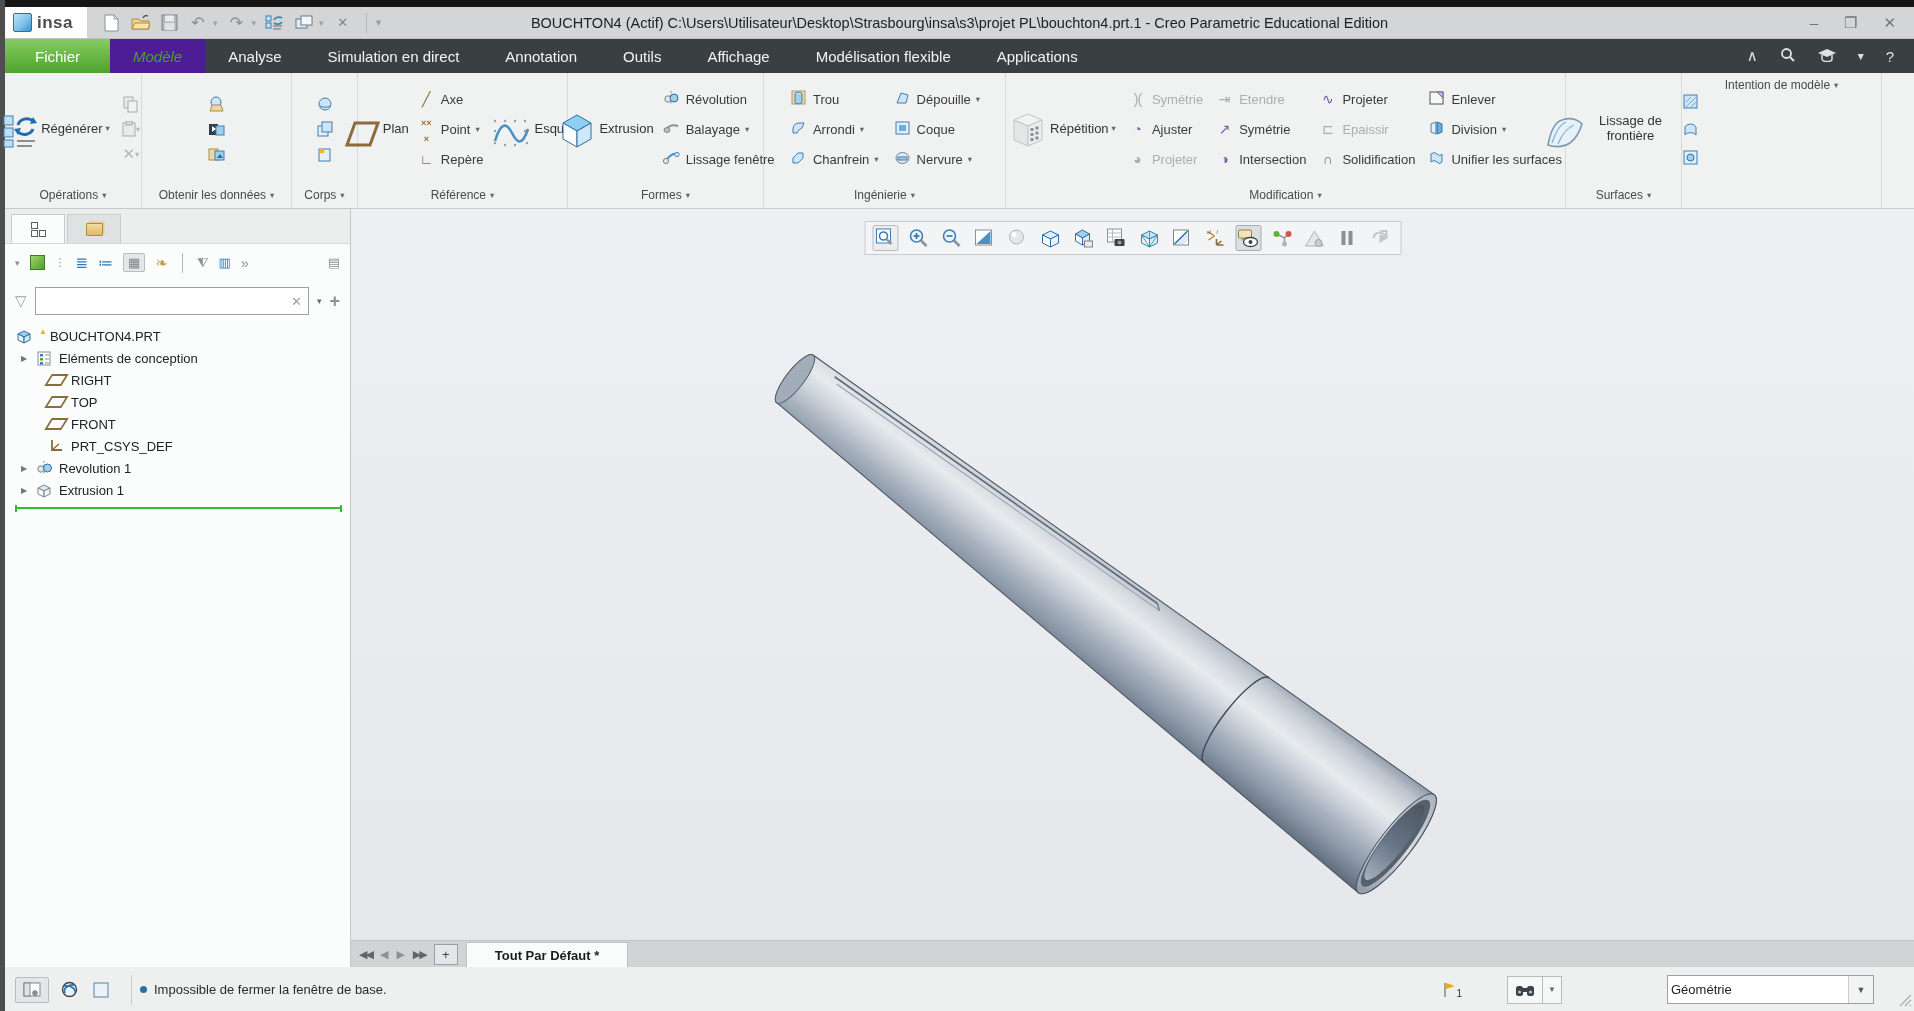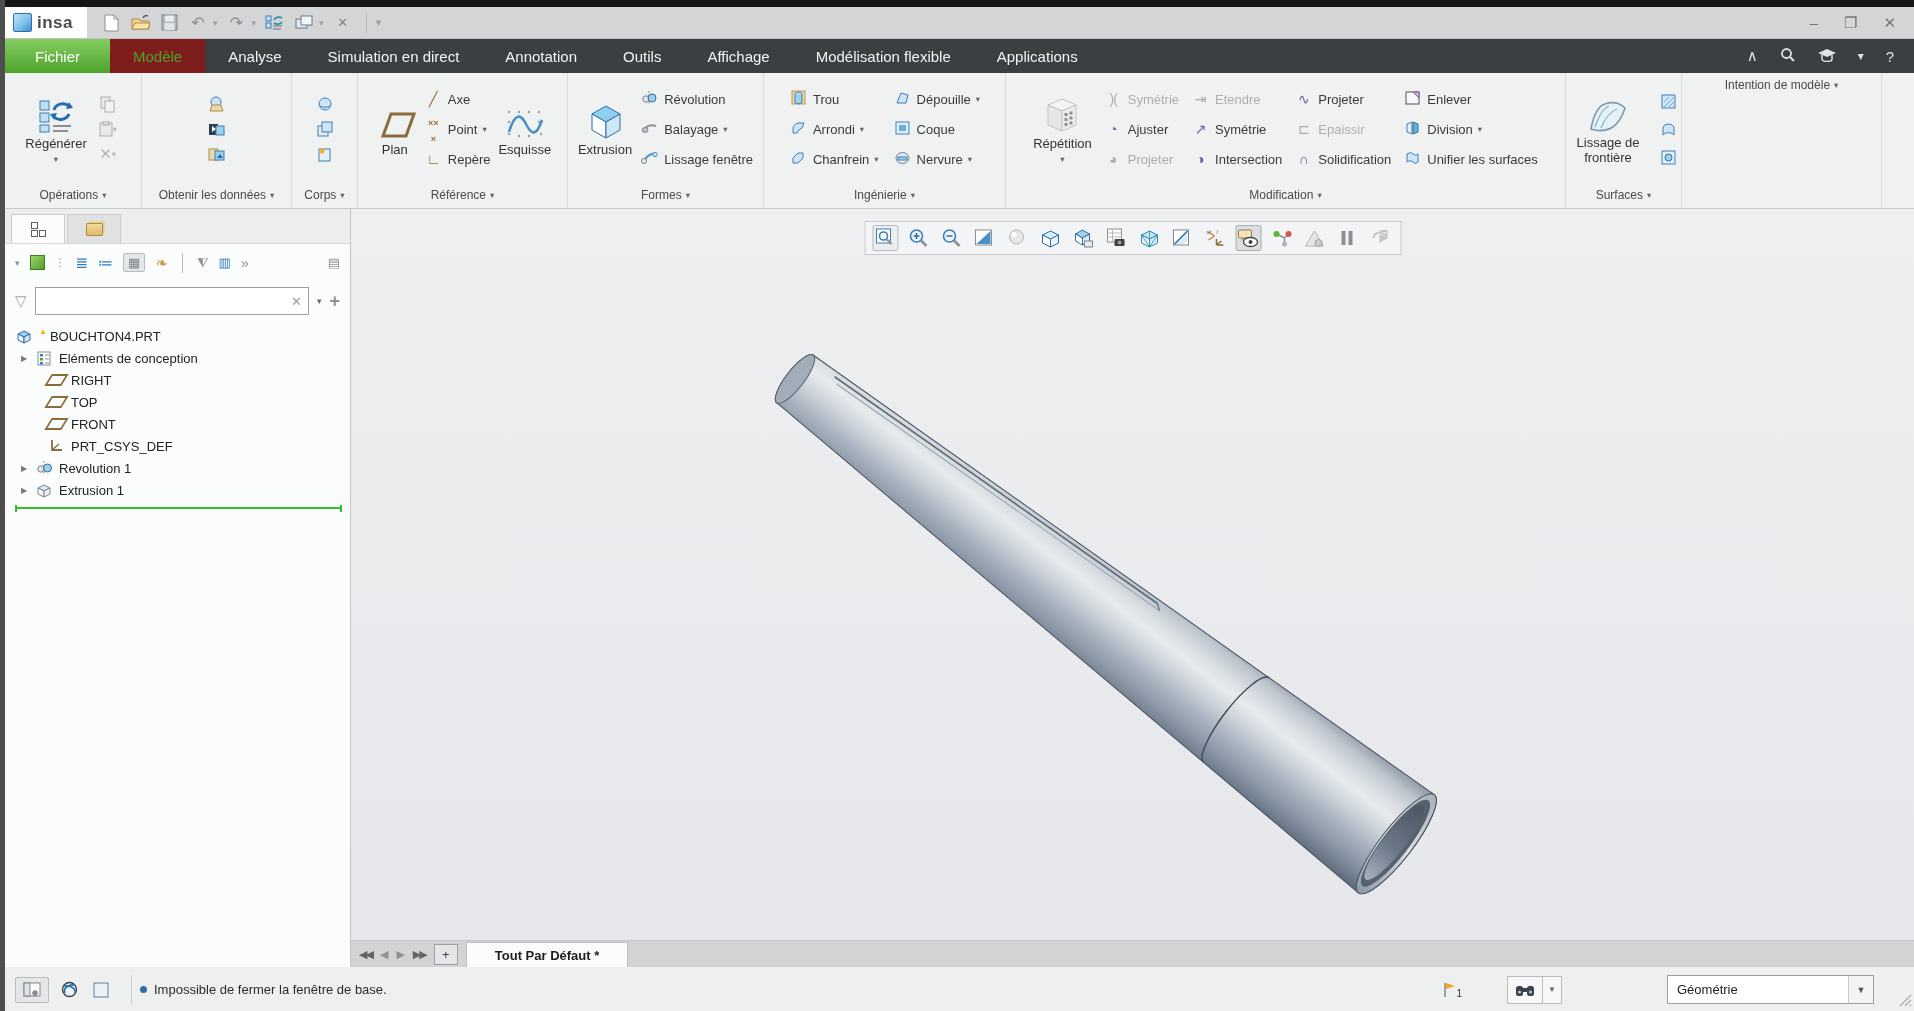--- a/index.html
+++ b/index.html
@@ -16,30 +16,30 @@
   .qicon{display:inline-flex;align-items:center;justify-content:center;width:20px;height:20px;}
   .qcaret{font-size:9px;color:#9aa0a4;margin-left:-4px;}
   .vsep{width:1px;height:20px;background:#b4b6b8;margin:0 4px;}
   .wtitle{position:absolute;left:0;right:0;text-align:center;font-size:14.5px;color:#222;pointer-events:none;}
   .wincontrols{margin-left:auto;display:flex;align-items:center;gap:26px;padding-right:18px;color:#6f7578;font-size:15px;z-index:2;}
   .wincontrols span{cursor:default;}
   
   .tabrow{height:34px;background:#3a4041;display:flex;align-items:stretch;font-size:15px;}
   .mtab{display:flex;align-items:center;padding:0 23px;color:#f2f3f3;cursor:default;}
   .mtab.file{background:linear-gradient(#84cd62,#4ea32c);color:#fff;padding:0 30px;}
-  .mtab.active{background:#7f1d1d;color:#4ba02a;}
+  .mtab.active{background:#4c1d95;color:#4ba02a;font-style:italic;}
   .tabrow-right{margin-left:auto;display:flex;align-items:center;gap:22px;padding-right:20px;color:#dfe2e3;font-size:15px;}
   .tabrow-right .sm{font-size:12px;}
   
   .ribbon{height:135px;background:#f0f1f1;border-bottom:1px solid #c6c8c9;display:flex;}
   .rgroup{display:flex;flex-direction:column;border-right:1px solid #d9dbdb;box-sizing:border-box;flex:none;}
   .rg-body{height:110px;display:flex;align-items:center;justify-content:center;gap:8px;padding:2px 4px 0;box-sizing:border-box;}
   .rg-label{height:23px;display:flex;align-items:center;justify-content:center;font-size:12px;color:#4a4a4a;gap:4px;}
   .caret{font-size:8.5px;color:#666;}
-  .bigbtn{display:flex;flex-direction:column;align-items:center;justify-content:center;gap:3px;font-size:13px;color:#333;text-align:center;line-height:1.15;cursor:default;}
+  .bigbtn{display:flex;flex-direction:row;align-items:center;justify-content:center;gap:3px;font-size:13px;color:#333;text-align:center;line-height:1.15;cursor:default;}
   .bigbtn .bicon{height:40px;display:flex;align-items:flex-end;}
   .scol{display:flex;flex-direction:column;justify-content:center;gap:1px;}
   .sbtn{display:flex;align-items:center;height:29px;font-size:13px;color:#3a3a3a;gap:5px;white-space:nowrap;cursor:default;}
   .sbtn.dis{color:#a9afb2;}
   .si{width:19px;text-align:center;font-size:14px;flex:none;}.brown{color:#8a6d3b;}.purple{color:#7b5ea7;}.grey{color:#a9afb2;}
   .iconbtn{width:26px;height:24px;display:flex;align-items:center;justify-content:center;font-size:14px;color:#9aa0a4;}
   .ic-plane{display:inline-block;width:13px;height:8px;border:2px solid #8a6d3b;transform:skewX(-32deg);}
   .xx{font-size:9px;font-weight:bold;color:#a06b28;letter-spacing:0;}
   
   .main{display:flex;height:758px;}
@@ -91,21 +91,21 @@
   .sb-icons{display:flex;align-items:center;gap:8px;padding:0 10px;}
   .sb-ic{width:24px;height:22px;display:flex;align-items:center;justify-content:center;}
   .sb-sep{width:1px;height:30px;background:#c9cbcc;margin:0 8px;}
   .sb-msg{display:flex;align-items:center;gap:7px;color:#2b2b2b;}
   .dot{width:7px;height:7px;border-radius:50%;background:#2e6da3;}
   .flag{position:absolute;right:452px;display:flex;align-items:flex-end;color:#333;font-size:10px;}
   .binoc{position:absolute;right:352px;display:flex;align-items:center;}
   .binocbox{border:1px solid #b9bcbe;background:#f6f7f7;width:34px;height:26px;display:flex;align-items:center;justify-content:center;}
   .binocdd{border:1px solid #b9bcbe;border-left:none;background:#f6f7f7;width:18px;height:26px;display:flex;align-items:center;justify-content:center;font-size:8px;color:#666;}
   .selbox{position:absolute;right:40px;width:205px;height:27px;border:1px solid #9aa0a4;background:#fff;display:flex;align-items:center;}
-  .selbox .val{flex:1;padding-left:9px;color:#222;}
+  .selbox .val{flex:1;padding-left:3px;color:#222;}
   .selbox .dd{width:24px;height:100%;border-left:1px solid #c9cbcc;display:flex;align-items:center;justify-content:center;font-size:9px;color:#555;background:#f2f3f3;}
   .grip{position:absolute;right:2px;bottom:2px;}
 </style>
 </head>
 <body>
 
 <div class="window">
   <div class="topstrip"></div>
 
   <div class="titlebar">
@@ -150,20 +150,21 @@
         <svg width="18" height="16">
             <rect x="1" y="4" width="11" height="9" fill="#dfeaf2" stroke="#6d7a85"></rect>
             <rect x="6" y="1" width="11" height="9" fill="#f3f7fa" stroke="#6d7a85"></rect>
           </svg>
       </span>
         <span class="qcaret">▾</span>
       <span class="qicon" style="font-size:13px;color:#7f868b;">✕</span>
       <span class="vsep"></span>
       <span class="qcaret" style="font-size:11px;">▾</span>
     </div>
+    <div class="wtitle">BOUCHTON4 (Actif) C:\Users\Utilisateur\Desktop\Strasbourg\insa\s3\projet PL\bouchton4.prt.1 - Creo Parametric Educational Edition</div>
     <div class="wincontrols">
       <span>–</span>
       <span>❐</span>
       <span>✕</span>
     </div>
   </div>
 
   <div class="tabrow">
     <div class="mtab file">Fichier</div>
     <div class="mtab active">Modèle</div>

